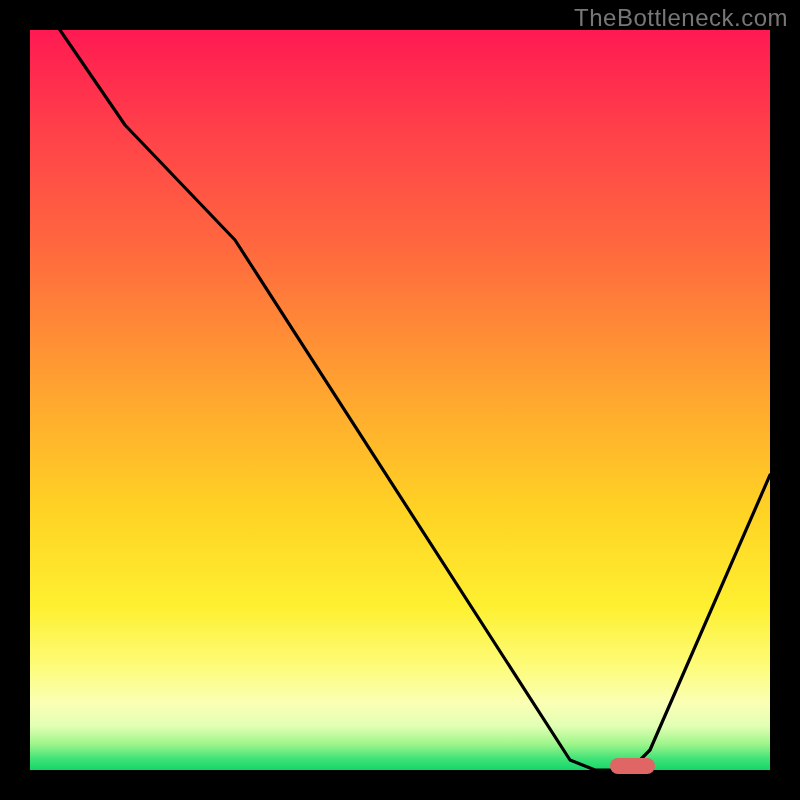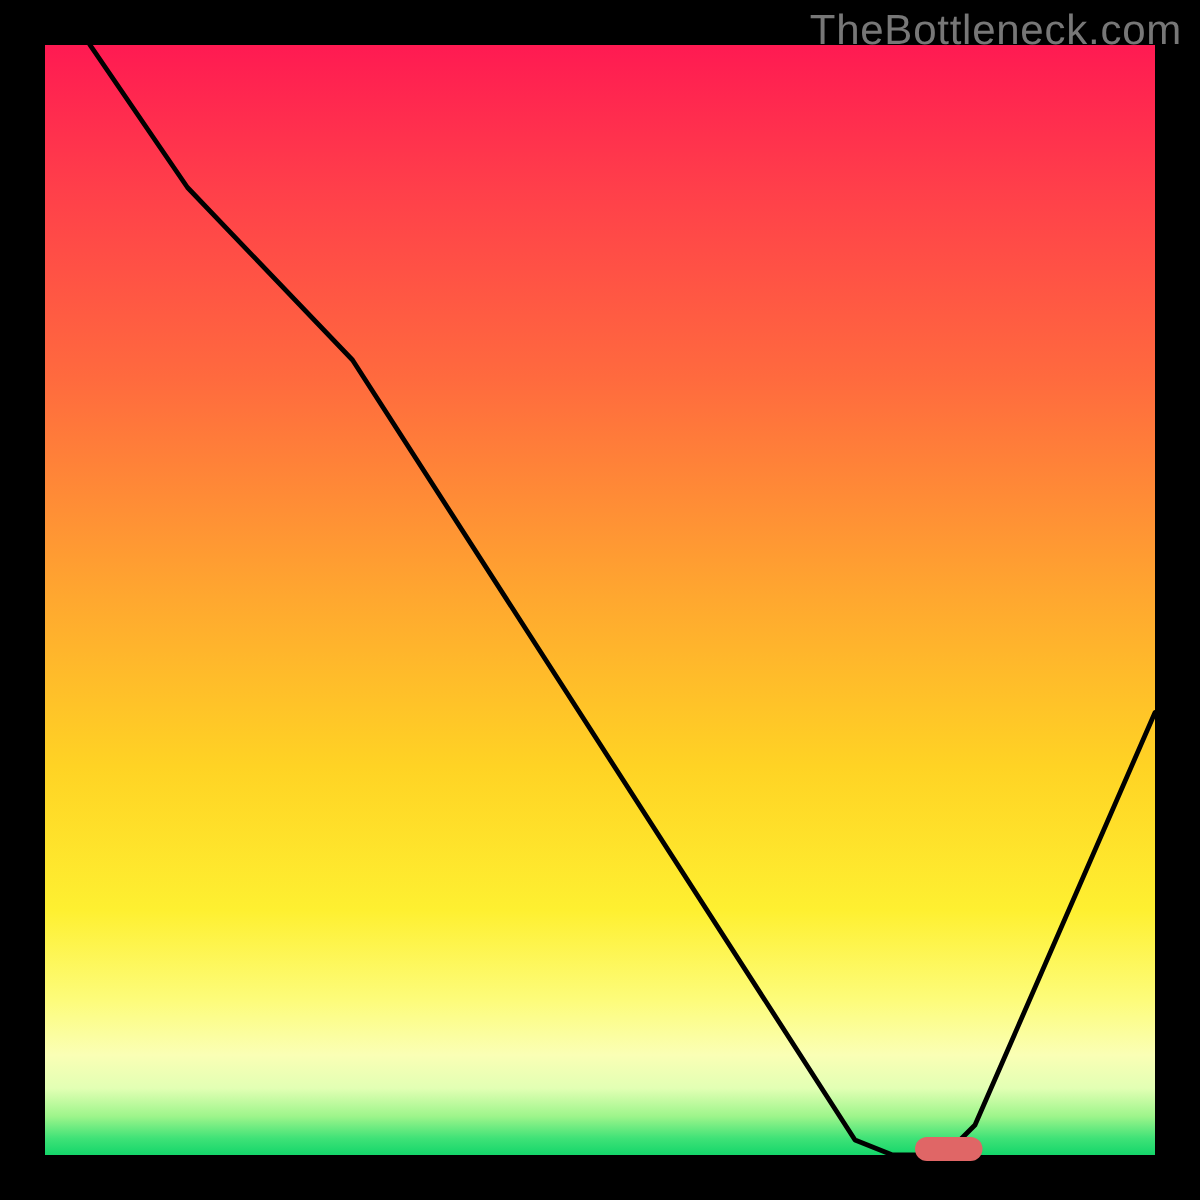--- a/index.html
+++ b/index.html
@@ -44,21 +44,21 @@
     position: absolute;
     background: #e06666;
     border-radius: 10px;
   }
   .watermark {
     position: absolute;
     right: 12px;
     top: 4px;
     color: #777;
     font-family: Arial, Helvetica, sans-serif;
-    font-size: 28px;
+    font-size: 24px;
     letter-spacing: 0.5px;
     user-select: none;
   }
   svg.curve {
     position: absolute;
     left: 0;
     top: 0;
     width: 740px;
     height: 740px;
   }

